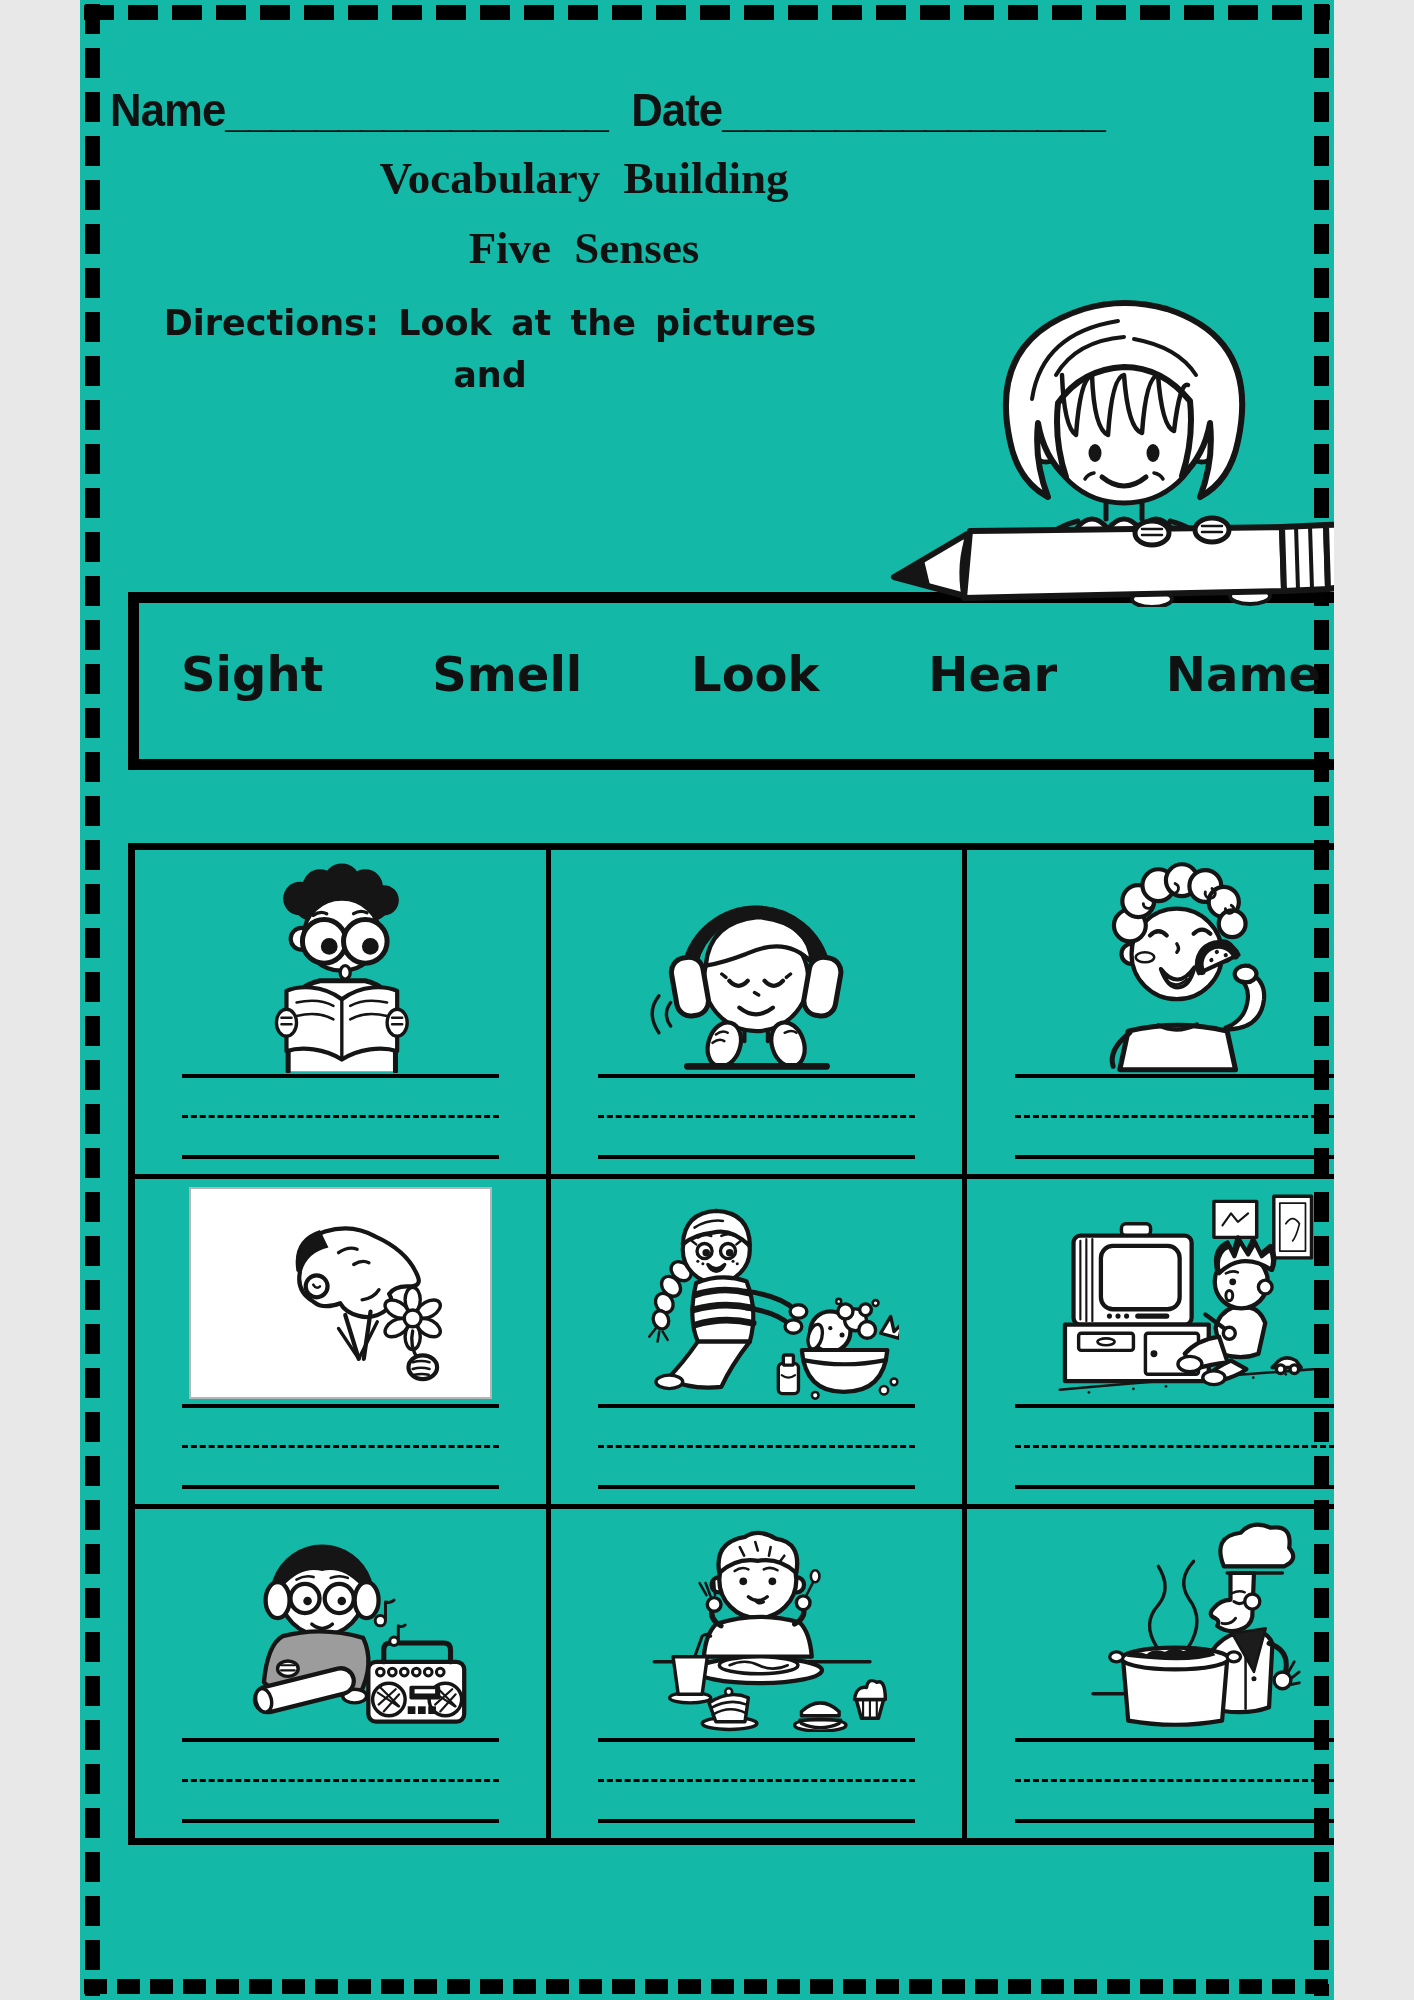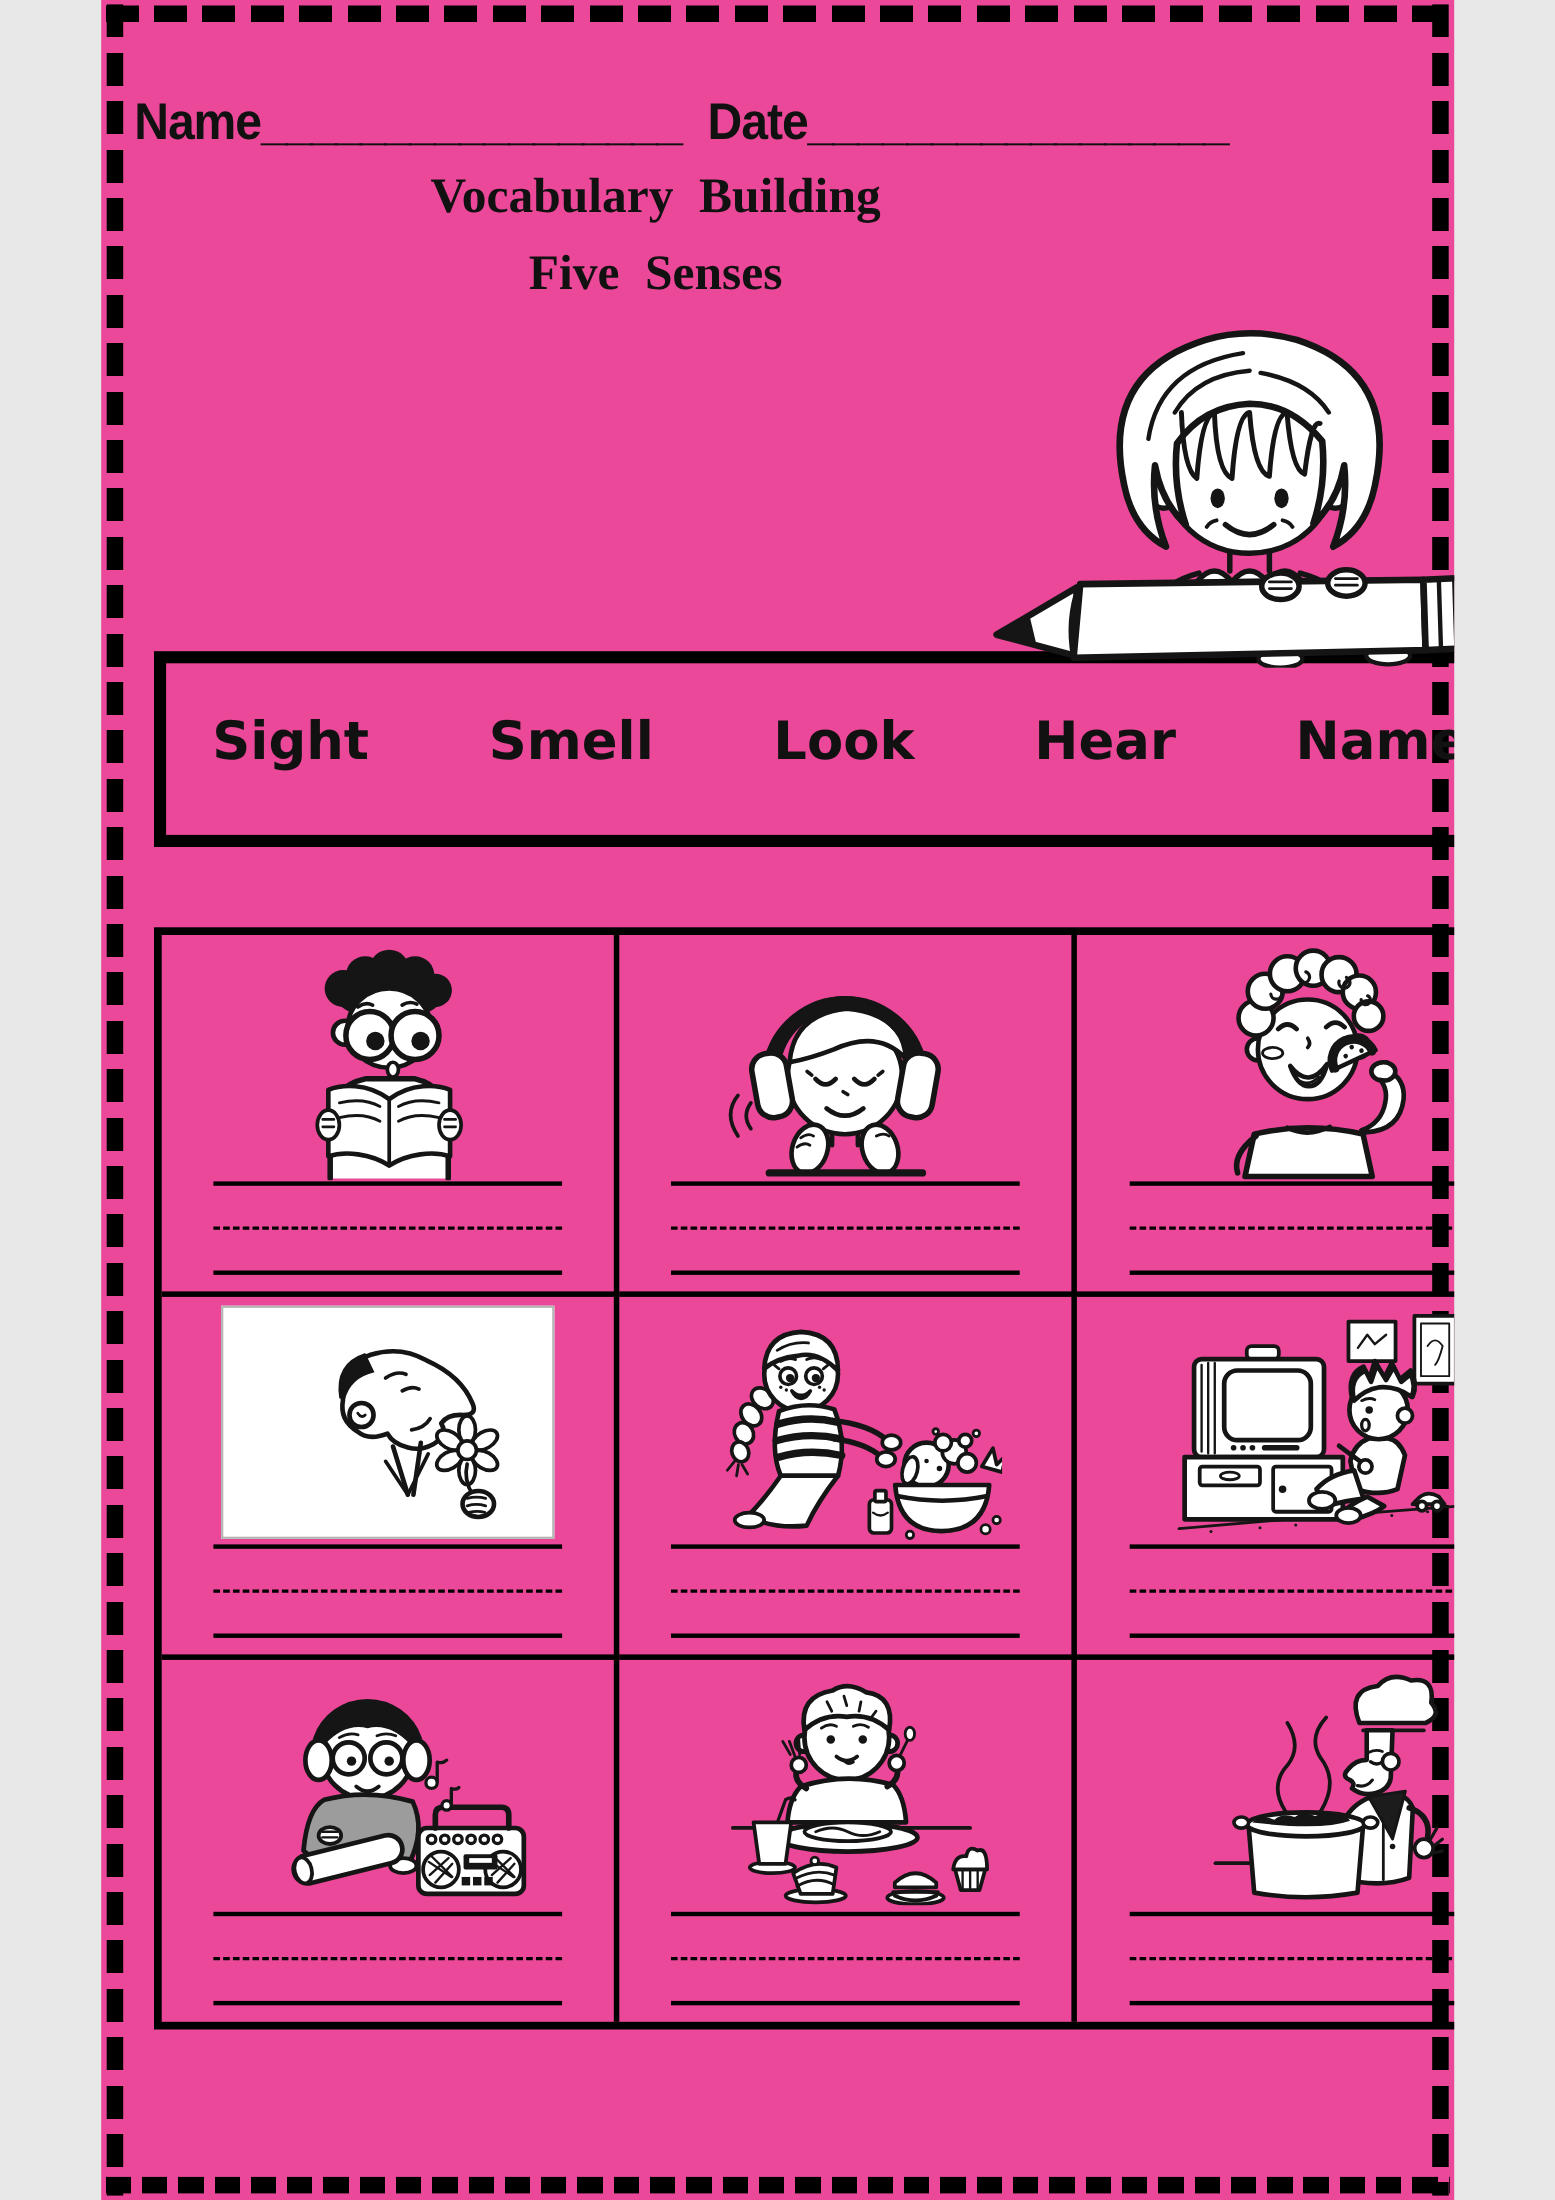--- a/index.html
+++ b/index.html
@@ -1,17 +1,17 @@
 <!DOCTYPE html>
 <html><head>
 <meta charset="utf-8">
 <style>
   html,body{margin:0;padding:0;background:#e8e8e8;}
-  #page{position:relative;width:1230px;height:2000px;background:#ec4899;margin:0 auto;
-        font-family:"DejaVu Sans",sans-serif;color:#111;overflow:hidden;}
+  #page{position:relative;width:1230px;height:2000px;background:#14b8a6;margin:0 auto;
+        font-family:"DejaVu Sans",sans-serif;color:#111;overflow:hidden;padding-left:24px;}
   
   .edge{position:absolute;background:#000;}
   .edge.h{left:4px;right:4px;height:15px;background:repeating-linear-gradient(to right,#000 0 30px,transparent 30px 44px);}
   .edge.v{top:4px;bottom:4px;width:15px;background:repeating-linear-gradient(to bottom,#000 0 30px,transparent 30px 44px);}
   .edge.top{top:5px;} .edge.bottom{bottom:6px;background:repeating-linear-gradient(to right,#000 0 23px,transparent 23px 33px);}
   .edge.left{left:5px;} .edge.right{right:5px;}
 
   
   #header-row{position:absolute;left:30px;top:82px;font-family:"Liberation Sans","DejaVu Sans",sans-serif;
       font-weight:bold;font-size:47px;white-space:nowrap;transform:scaleX(.93);transform-origin:left top;letter-spacing:-1px;}
@@ -57,20 +57,21 @@
   <div class="edge v right"></div>
 
   <div id="header-row">
     <span>Name</span><span class="uline">_________________</span><span class="gap"></span><span>Date</span><span class="uline">_________________</span>
   </div>
 
   <div class="title" id="title-1">Vocabulary Building</div>
   <div class="title" id="title-2">Five Senses</div>
 
   <div id="directions">
+    <div>Directions: Look at the pictures and</div>
   </div>
 
   <svg id="mascot" viewBox="0 0 545 325">
     <ellipse class="fw" stroke-width="5" cx="194" cy="166" rx="14" ry="15"></ellipse>
     <ellipse class="fw" stroke-width="5" cx="350" cy="166" rx="14" ry="15"></ellipse>
     <ellipse class="fw" stroke-width="5" cx="272" cy="152" rx="76" ry="70"></ellipse>
     <path class="fw" stroke-width="6" d="M158,160 Q136,58 232,28 Q272,16 315,28 Q408,58 386,160 Q378,200 348,216 Q362,180 358,142 Q352,175 330,195 Q342,158 338,120 Q310,86 272,86 Q230,88 206,122 Q202,160 214,196 Q192,176 186,142 Q182,180 196,216 Q166,200 158,160 Z"></path>
     <path class="nk" stroke-width="4" d="M180,118 Q190,52 266,40 M204,94 Q224,60 272,56 M344,94 Q326,66 282,58"></path>
     <path class="nk" stroke-width="4.5" d="M210,94 Q212,146 224,154 Q228,98 240,94 Q242,148 256,154 Q260,96 272,94 Q276,148 290,152 Q294,96 306,94 Q310,146 322,150 Q328,100 336,104"></path>
     <ellipse class="fb" cx="243" cy="172" rx="6.5" ry="9"></ellipse>

